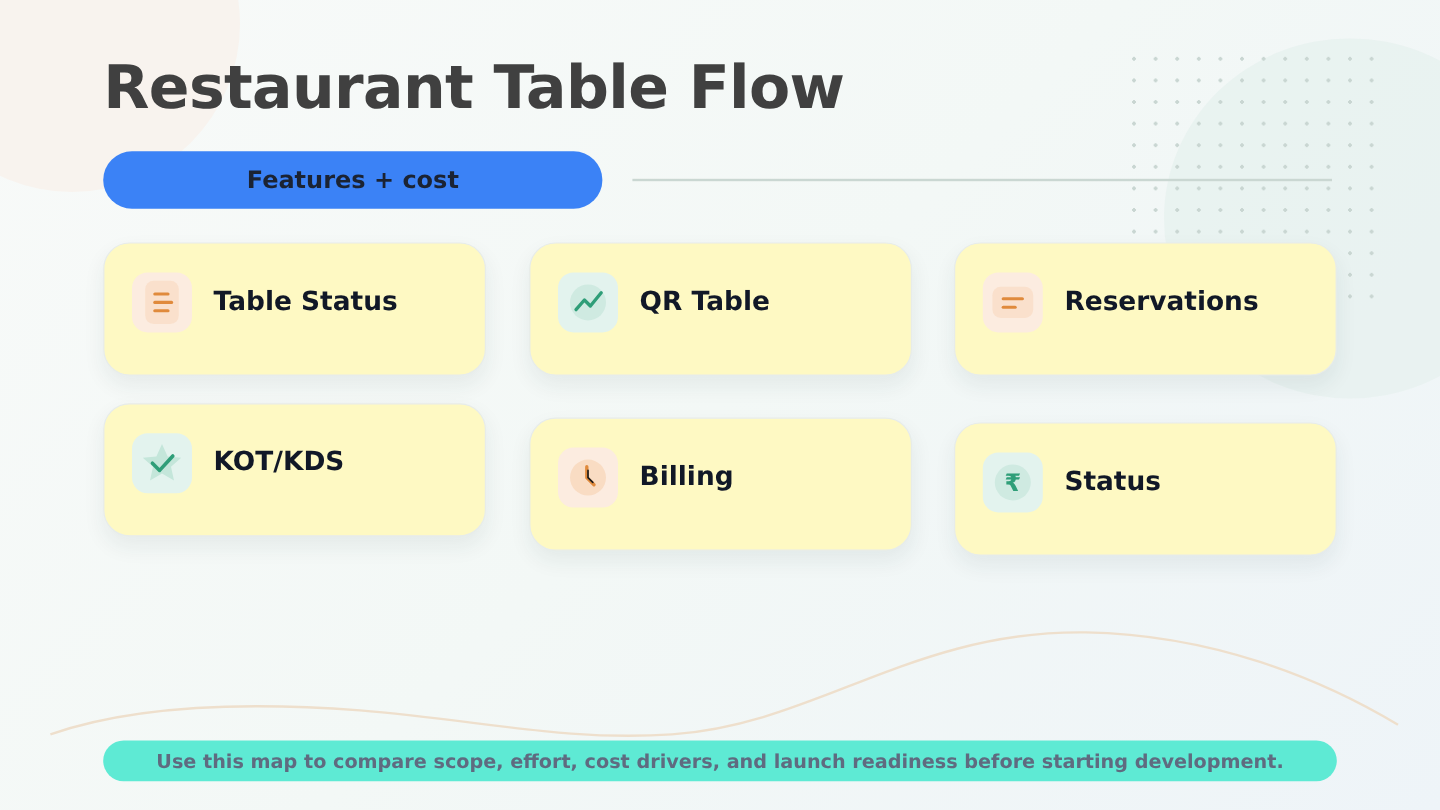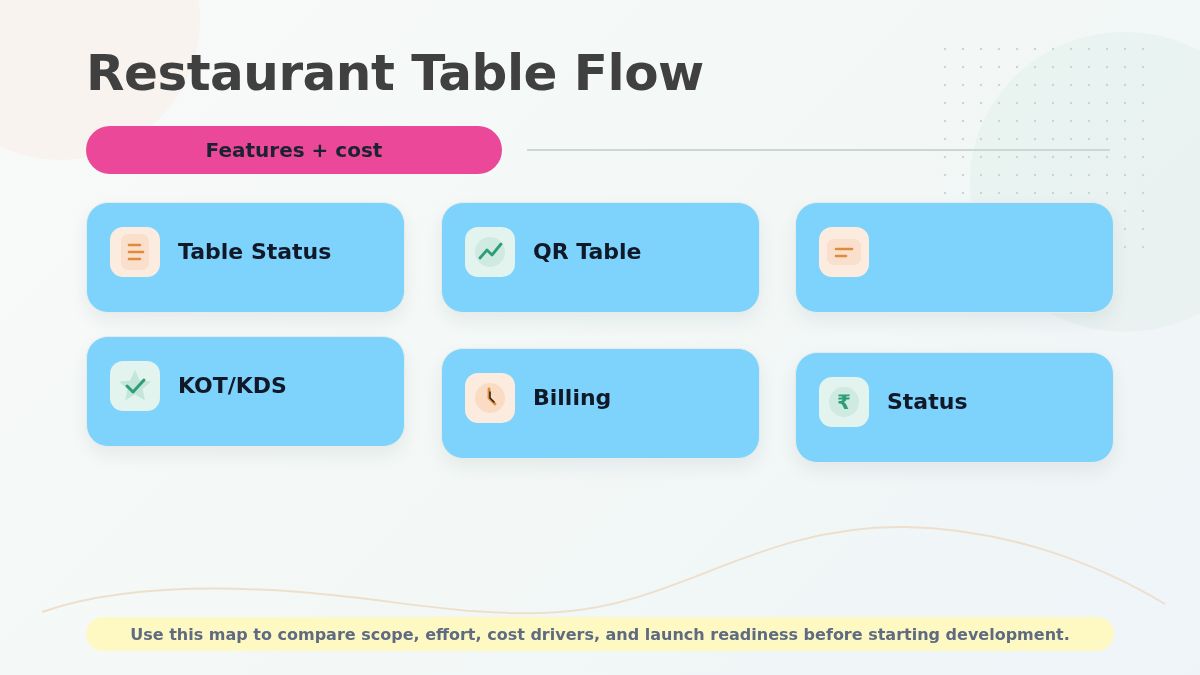--- a/index.html
+++ b/index.html
@@ -30,51 +30,51 @@
     .title {
       position: absolute; left: 86px; top: 44px;
       font-family: "DejaVu Sans", sans-serif;
       font-weight: bold;
       font-size: 50px; letter-spacing: -0.5px;
       color: #404040;
     }
     .subtitle-pill {
       position: absolute; left: 86px; top: 126px;
       width: 416px; height: 48px; border-radius: 24px;
-      background: #ec4899;
+      background: #3b82f6;
       display: flex; align-items: center; justify-content: center;
       font-weight: bold; font-size: 20px; color: #1b2333;
     }
     .rule {
       position: absolute; left: 527px; top: 149px;
       width: 583px; height: 2px; background: #cad7d2;
     }
     .card {
       position: absolute; width: 319px; height: 111px;
-      background: #7dd3fc; border-radius: 22px;
+      background: #fef9c3; border-radius: 22px;
       border: 1px solid #e7ecea;
       box-shadow: 0 8px 18px rgba(30, 60, 50, 0.07);
     }
     .icon-box {
       position: absolute; left: 23px; top: 24px;
       width: 50px; height: 50px; border-radius: 13px;
       display: flex; align-items: center; justify-content: center;
     }
     .icon-box.warm { background: #fcece0; }
     .icon-box.cool { background: #e3f3ee; }
     .card-label {
       position: absolute; left: 91px; top: 36px;
       font-weight: bold; font-size: 22px; color: #111827;
       white-space: nowrap;
     }
     .wave { position: absolute; left: 0; top: 500px; }
     .footer-pill {
       position: absolute; left: 86px; top: 617px;
       width: 1028px; height: 34px; border-radius: 17px;
-      background: #fef9c3;
+      background: #5eead4;
       display: flex; align-items: center; justify-content: center;
       font-weight: bold; font-size: 16px; color: #5f6b80;
     }
   </style>
 </head>
 <body>
 
 <div class="bg-circle-tl"></div>
 <div class="bg-circle-r"></div>
 <div class="dots"></div>
@@ -109,20 +109,21 @@
 </div>
 
 <div class="card" style="left:795px; top:202px;">
   <div class="icon-box warm">
     <svg width="50" height="50" viewBox="0 0 50 50">
       <rect x="8" y="12" width="34" height="26" rx="7" fill="#f9dcc3" opacity="0.7"></rect>
       <line x1="17" y1="22" x2="33" y2="22" stroke="#e08a3c" stroke-width="2.6" stroke-linecap="round"></line>
       <line x1="17" y1="29" x2="27" y2="29" stroke="#e08a3c" stroke-width="2.6" stroke-linecap="round"></line>
     </svg>
   </div>
+  <span class="card-label">Reservations</span>
 </div>
 
 <div class="card" style="left:86px; top:336px;">
   <div class="icon-box cool">
     <svg width="50" height="50" viewBox="0 0 50 50">
       <polygon points="25,9 29.7,19.5 41,20.5 32.5,28 35,39.5 25,33.5 15,39.5 17.5,28 9,20.5 20.3,19.5" fill="#c4e6da"></polygon>
       <polyline points="17,25 23,31 34,19" fill="none" stroke="#2f9e78" stroke-width="3" stroke-linecap="round" stroke-linejoin="round"></polyline>
     </svg>
   </div>
   <span class="card-label">KOT/KDS</span>

